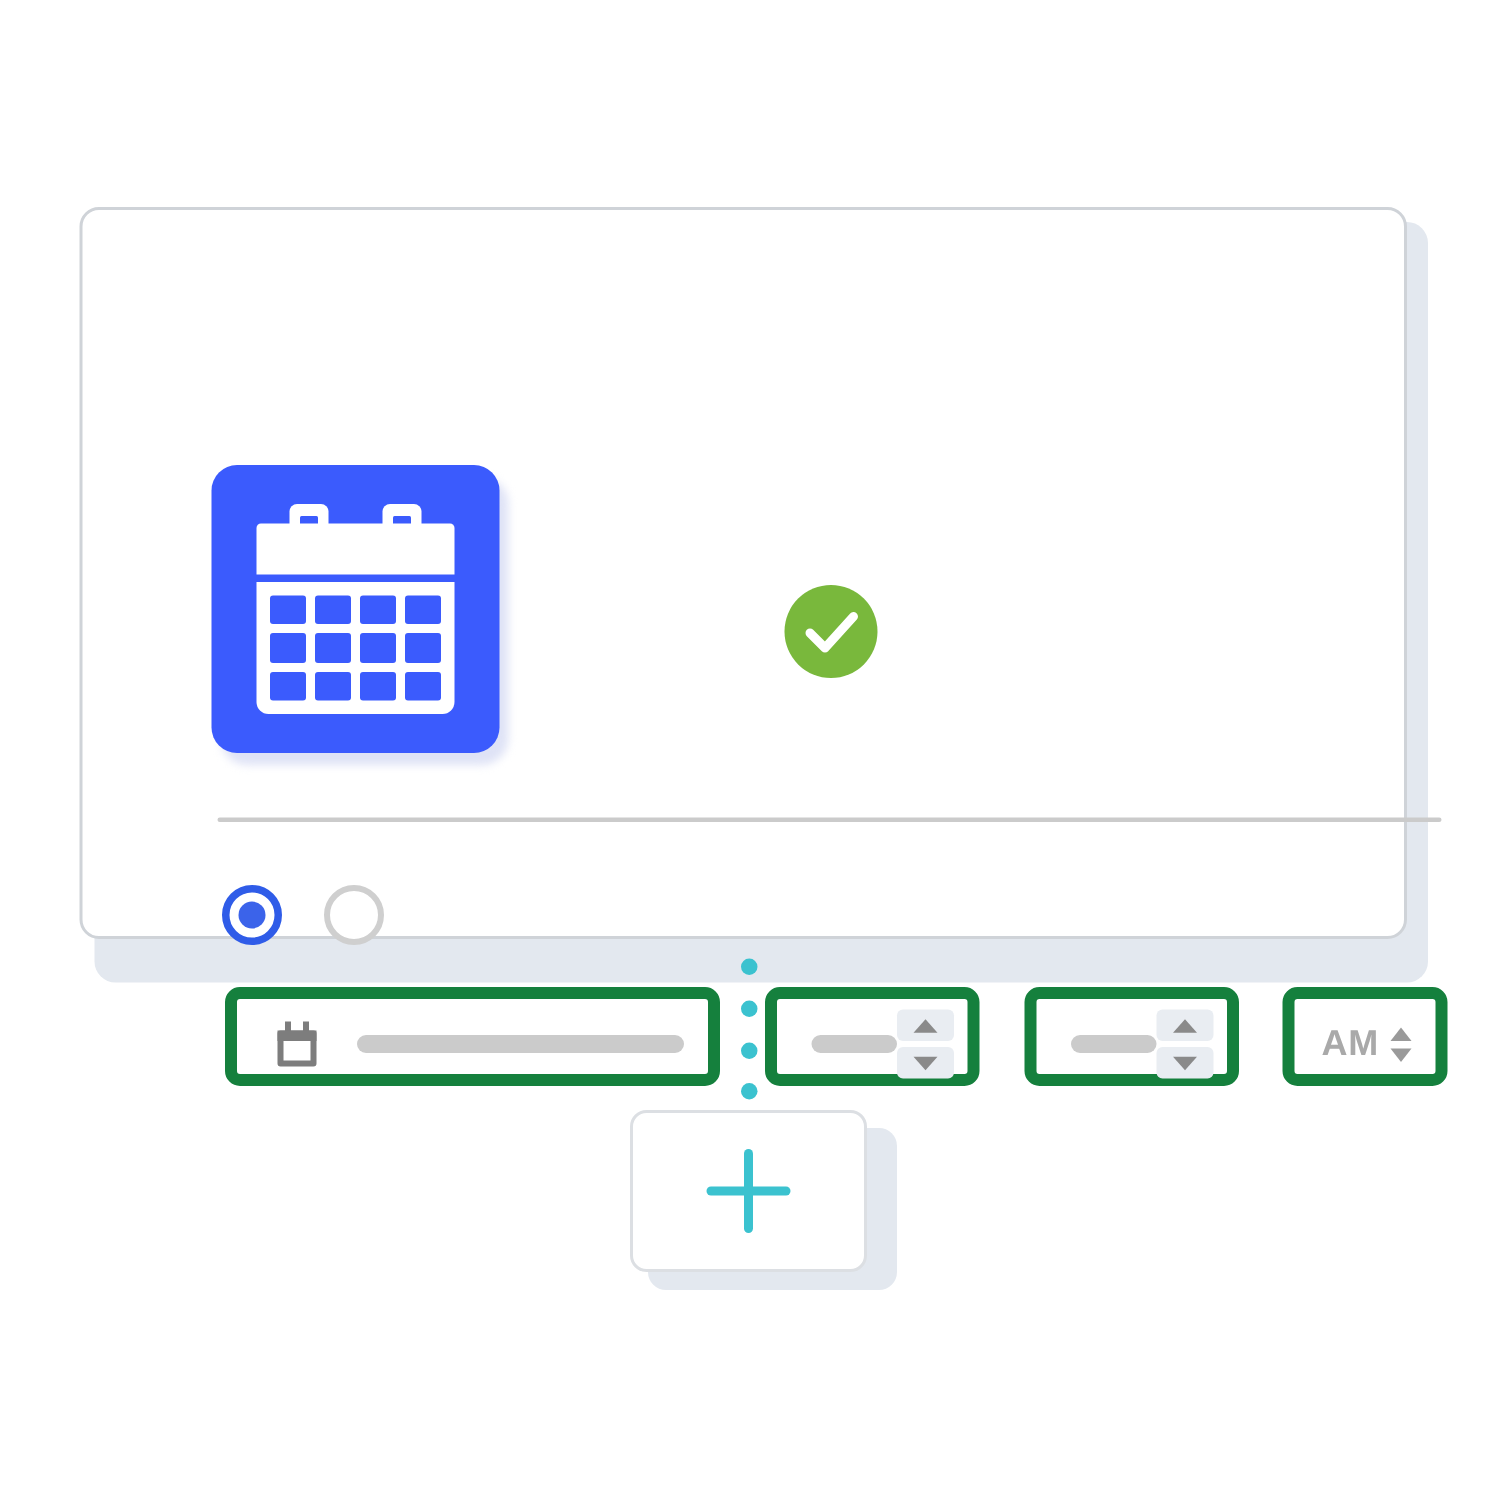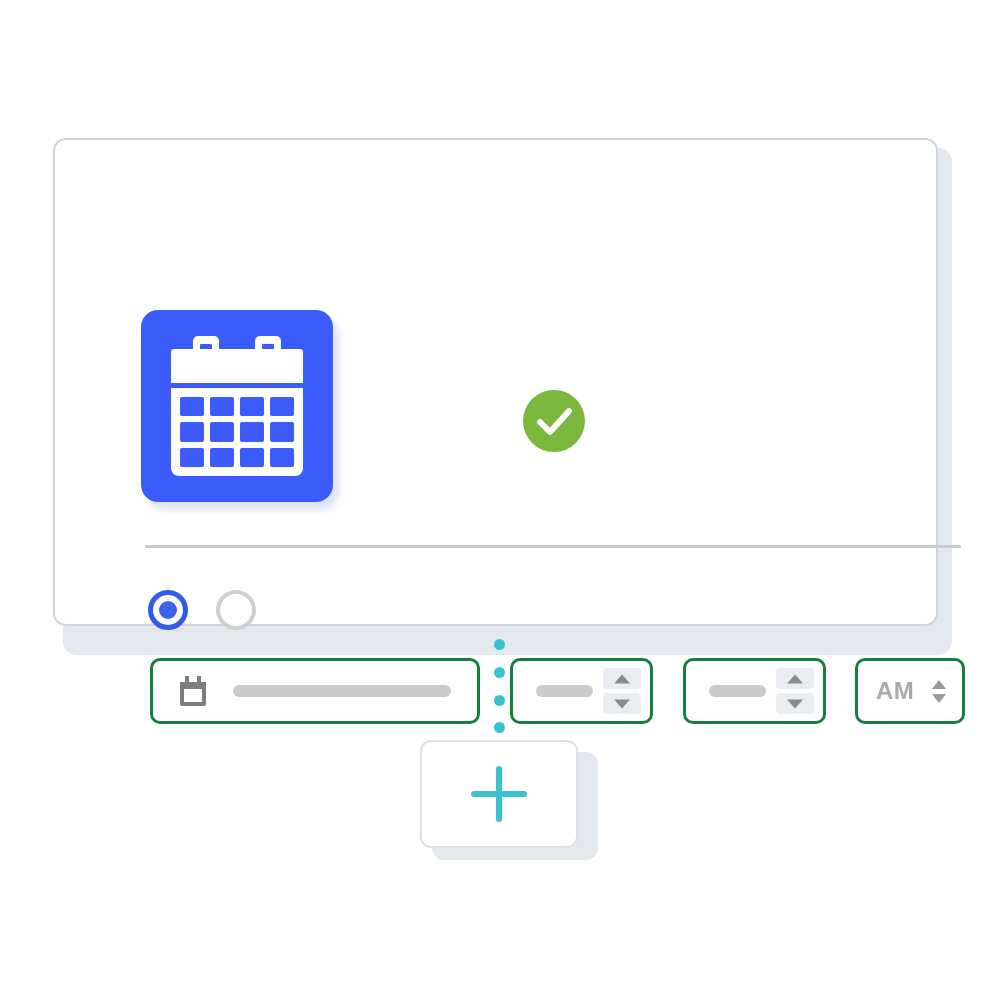--- a/index.html
+++ b/index.html
@@ -175,21 +175,21 @@
     left: 161px;
     border: 4px solid #cfcfcf;
   }
 
   
   .field {
     position: absolute;
     top: 518px;
     height: 66px;
     background: #ffffff;
-    border: 3px solid #15803d;
+    border: 8px solid #15803d;
     border-radius: 10px;
     box-sizing: border-box;
   }
   .field-date   { left: 95px;  width: 330px; }
   .field-num1   { left: 455px; width: 143px; }
   .field-num2   { left: 628px; width: 143px; }
   .field-ampm   { left: 800px; width: 110px; }
 
   
   .date-icon {

